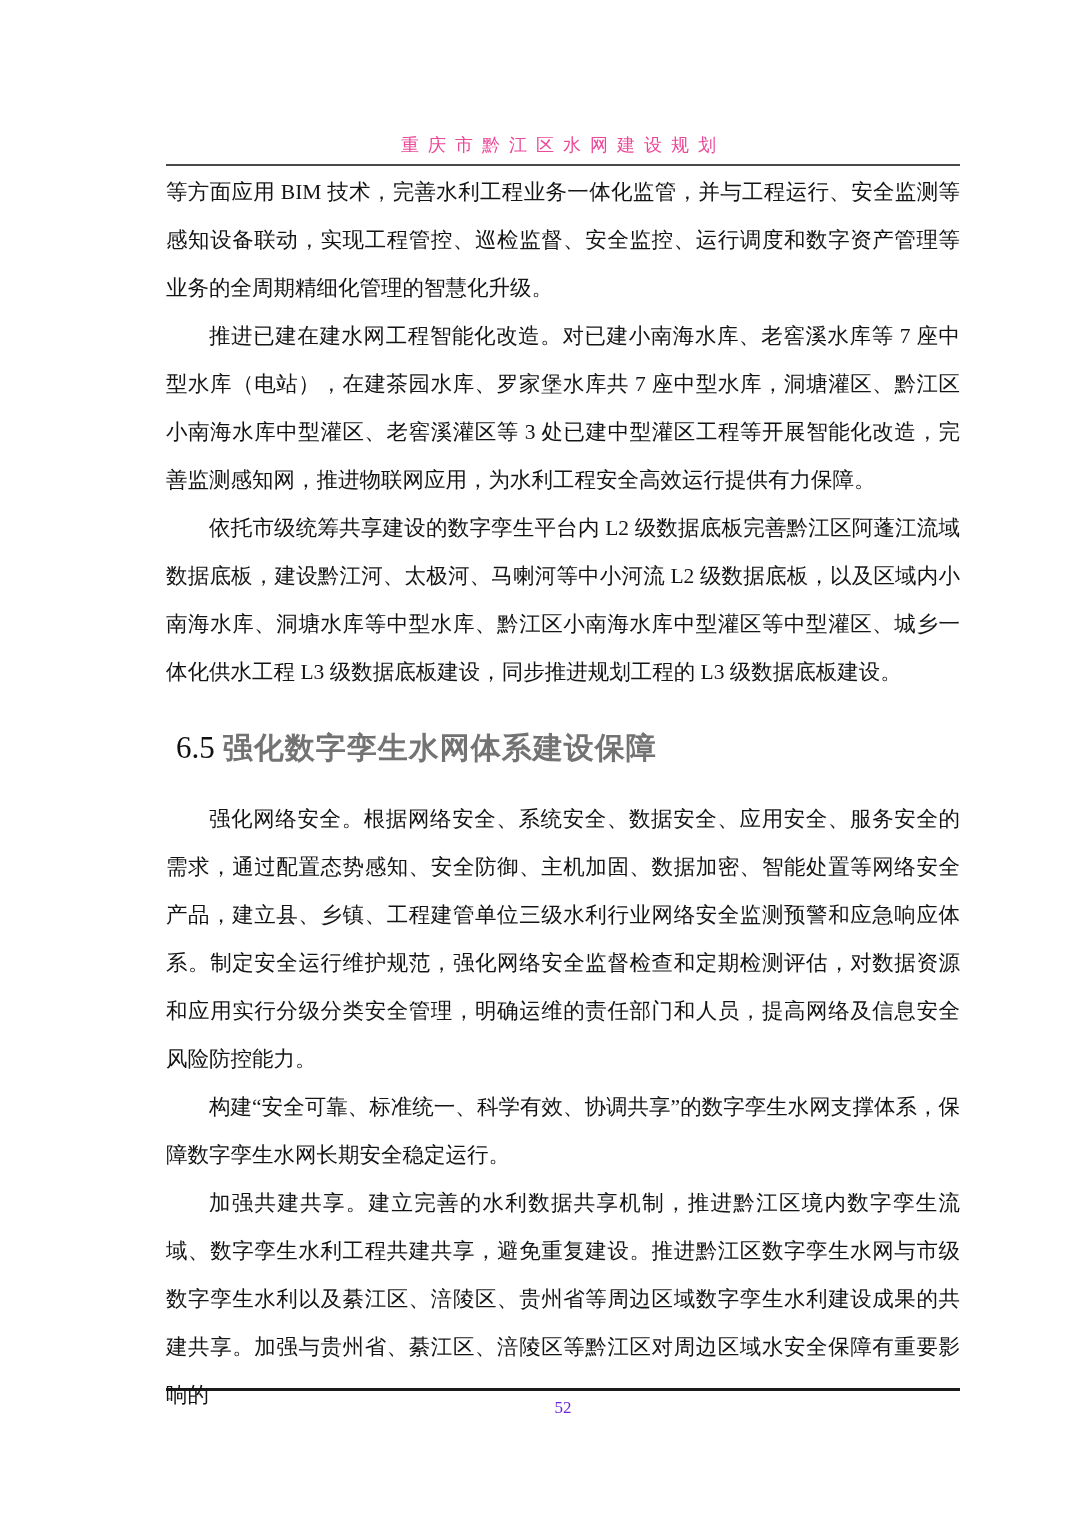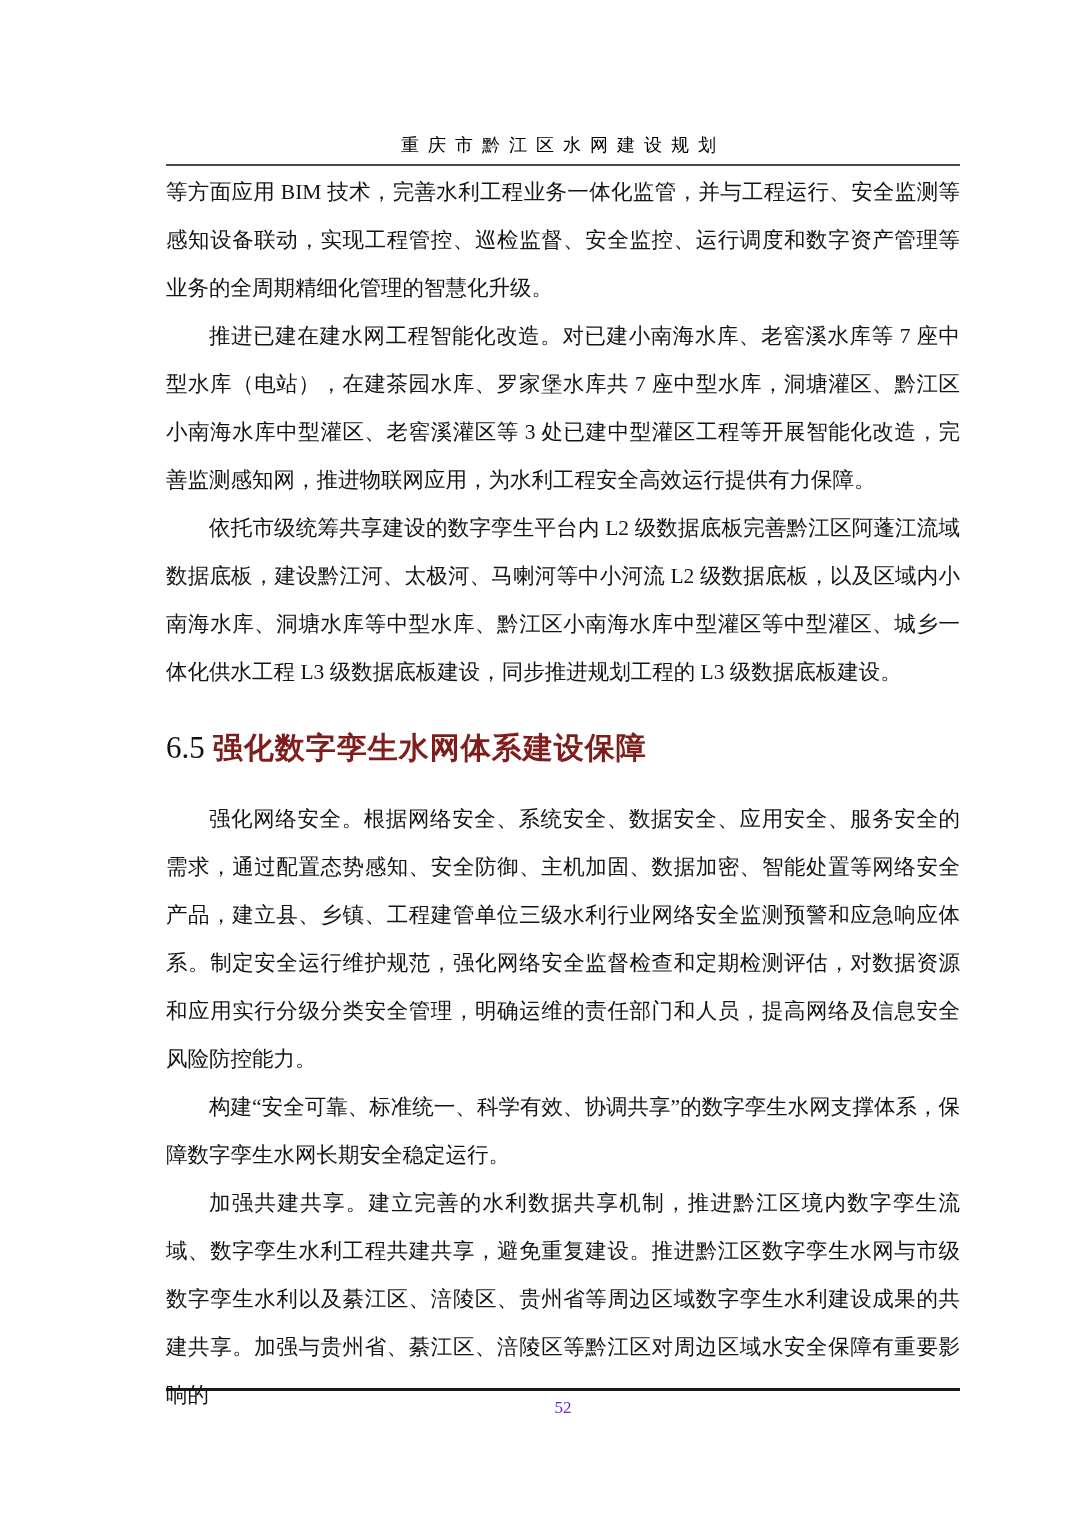--- a/index.html
+++ b/index.html
@@ -18,21 +18,21 @@
   }
   .doc-header {
     position: absolute;
     top: 133px;
     left: 166px;
     width: 794px;
     text-align: center;
     font-family: "Liberation Sans", "DejaVu Sans", sans-serif;
     font-size: 18px;
     letter-spacing: 9px;
-    color: #000000;
+    color: #ec4899;
     white-space: nowrap;
   }
   .header-rule {
     position: absolute;
     top: 164px;
     left: 166px;
     width: 794px;
     height: 2px;
     background: #4a4a4a;
   }
@@ -57,27 +57,28 @@
     line-height: 44px;
     text-align: left;
     text-indent: 0;
     white-space: nowrap;
   }
   .section-heading .h-num {
     font-family: "Liberation Serif", "DejaVu Serif", serif;
     font-size: 31px;
     font-weight: 400;
     color: #101010;
+    margin-left: 10px;
   }
   .section-heading .h-text {
     font-family: Liberation Serif, serif;
     font-size: 30px;
     font-weight: 700;
     letter-spacing: 1px;
-    color: #7f1d1d;
+    color: #737373;
   }
   .footer-rule {
     position: absolute;
     top: 1388px;
     left: 166px;
     width: 794px;
     height: 3px;
     background: #1a1a1a;
   }
   .page-number {

